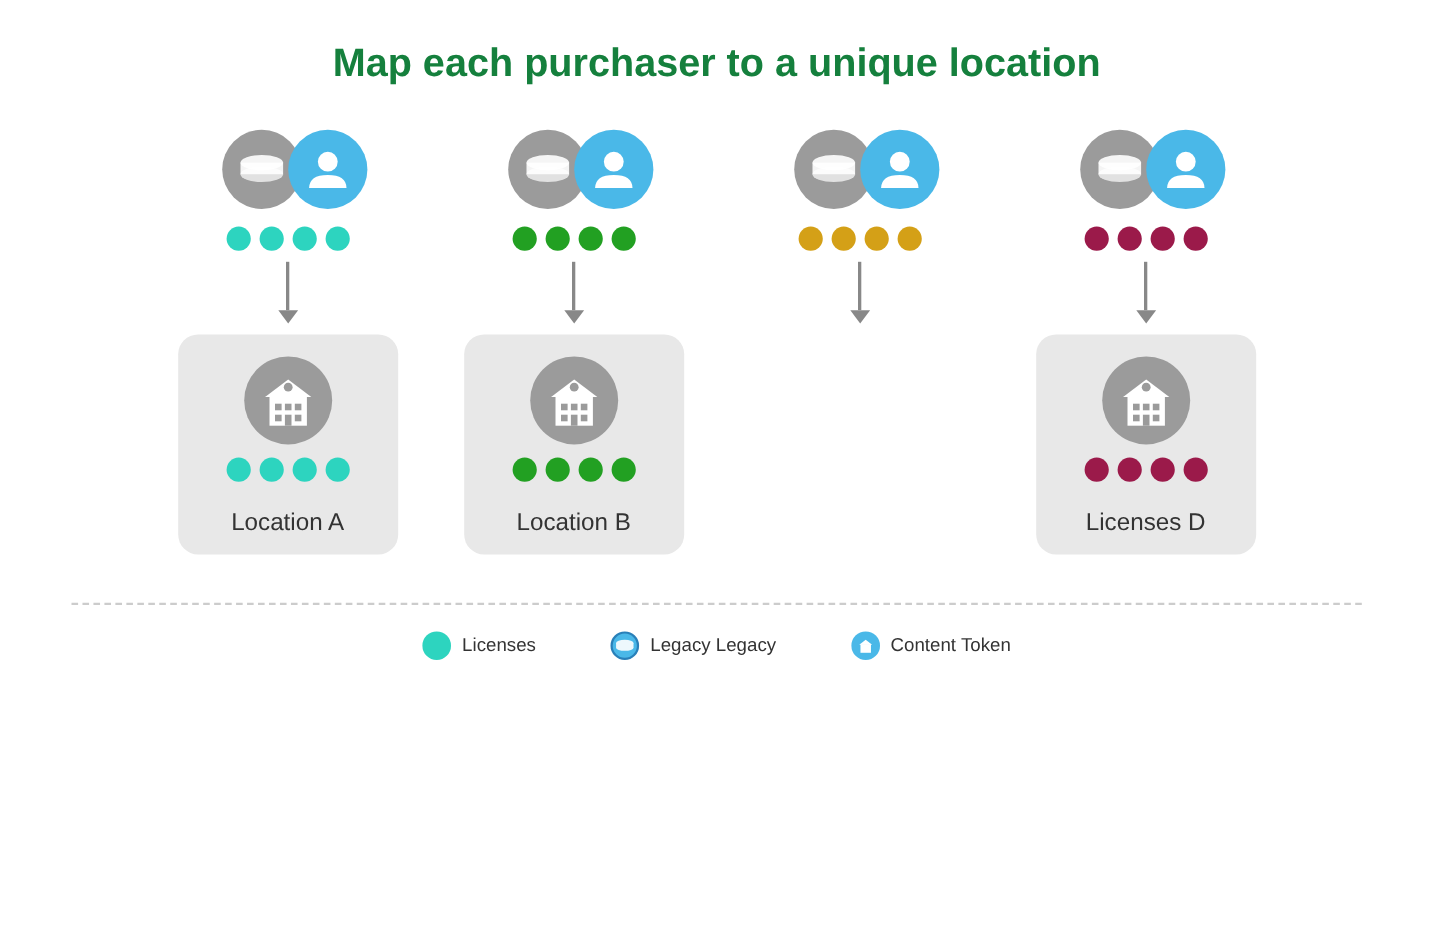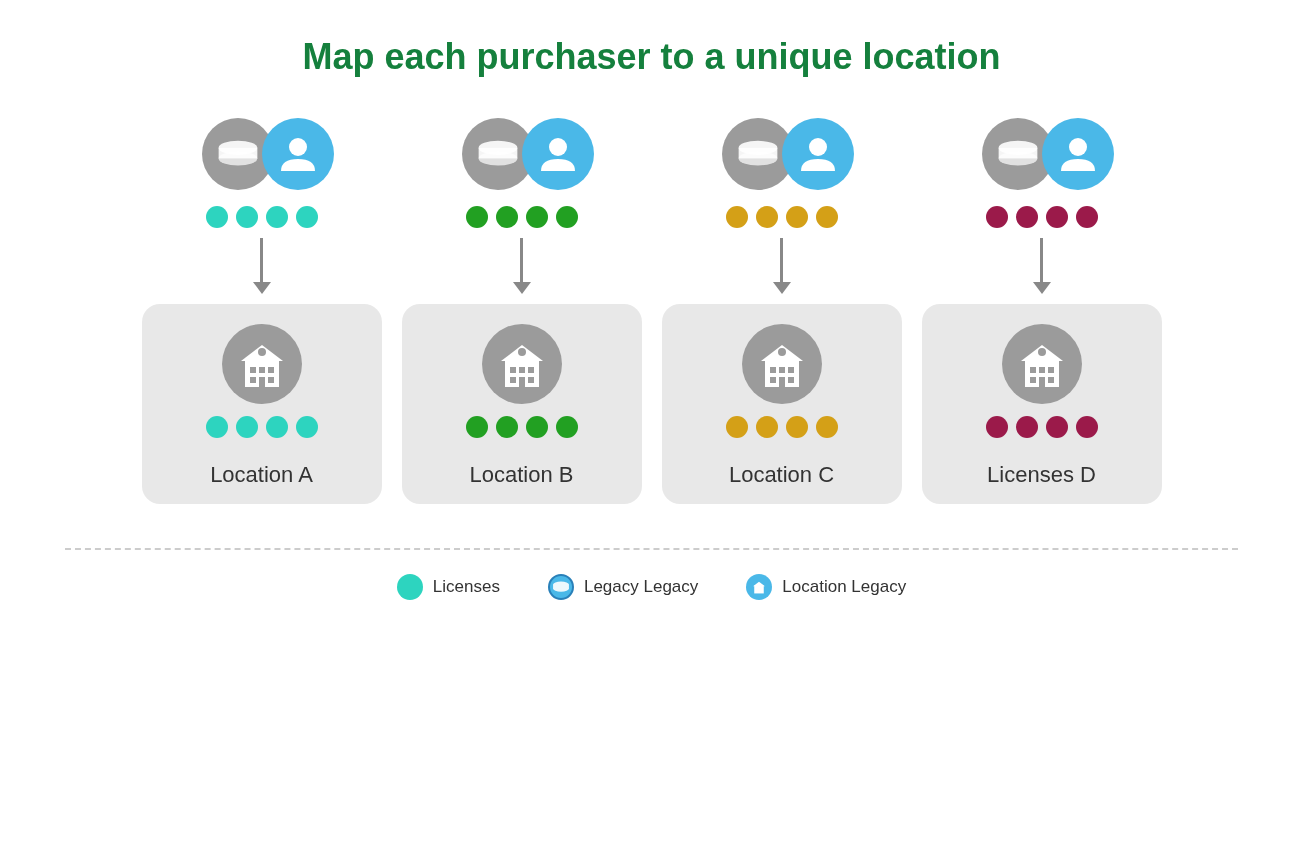--- a/index.html
+++ b/index.html
@@ -103,21 +103,21 @@
       width: 0;
       height: 0;
       border-left: 9px solid transparent;
       border-right: 9px solid transparent;
       border-top: 12px solid #888;
     }
 
     .location-box {
       background: #e8e8e8;
       border-radius: 18px;
-      width: 240px;
+      width: 200px;
       padding: 20px 16px 16px;
       display: flex;
       flex-direction: column;
       align-items: center;
       gap: 12px;
     }
 
     .building-icon {
       width: 80px;
       height: 80px;
@@ -138,21 +138,21 @@
     .divider-dashed {
       width: 90%;
       border: none;
       border-top: 2px dashed #ccc;
       margin: 32px auto 24px;
     }
 
     .legend-row {
       display: flex;
       justify-content: center;
-      gap: 48px;
+      gap: 68px;
       align-items: center;
     }
 
     .legend-item {
       display: flex;
       align-items: center;
       gap: 10px;
       font-size: 17px;
       color: #333;
     }
@@ -328,85 +328,63 @@
       <div class="dots-row">
         <div class="dot dot-amber"></div>
         <div class="dot dot-amber"></div>
         <div class="dot dot-amber"></div>
         <div class="dot dot-amber"></div>
       </div>
       <div class="arrow-down">
         <div class="arrow-shaft"></div>
         <div class="arrow-head"></div>
       </div>
+    </div>
+
+    <div class="purchaser-col">
+      <div class="icons-group">
+        <div class="circle-icon">
+          <svg class="coin-svg" viewBox="0 0 50 30" xmlns="http://www.w3.org/2000/svg">
+            <ellipse cx="25" cy="8" rx="22" ry="8" fill="white" opacity="0.9"></ellipse>
+            <rect x="3" y="8" width="44" height="12" fill="white" opacity="0.9"></rect>
+            <ellipse cx="25" cy="20" rx="22" ry="8" fill="white" opacity="0.7"></ellipse>
+          </svg>
+        </div>
+        <div class="circle-icon user-icon">
+          <svg class="person-svg" viewBox="0 0 42 42" xmlns="http://www.w3.org/2000/svg">
+            <circle cx="21" cy="14" r="9" fill="white"></circle>
+            <path d="M4 38 Q4 26 21 26 Q38 26 38 38" fill="white"></path>
+          </svg>
+        </div>
+      </div>
+      <div class="dots-row">
+        <div class="dot dot-crimson"></div>
+        <div class="dot dot-crimson"></div>
+        <div class="dot dot-crimson"></div>
+        <div class="dot dot-crimson"></div>
+      </div>
+      <div class="arrow-down">
+        <div class="arrow-shaft"></div>
+        <div class="arrow-head"></div>
+      </div>
       <div class="location-box">
         <div class="building-icon">
           <svg class="building-svg" viewBox="0 0 50 50" xmlns="http://www.w3.org/2000/svg">
             <rect x="8" y="20" width="34" height="28" fill="white"></rect>
             <polygon points="4,22 25,6 46,22" fill="white"></polygon>
             <circle cx="25" cy="13" r="4" fill="#9b9b9b"></circle>
             <rect x="13" y="28" width="6" height="6" fill="#9b9b9b"></rect>
             <rect x="22" y="28" width="6" height="6" fill="#9b9b9b"></rect>
             <rect x="31" y="28" width="6" height="6" fill="#9b9b9b"></rect>
             <rect x="13" y="38" width="6" height="6" fill="#9b9b9b"></rect>
             <rect x="22" y="38" width="6" height="10" fill="#9b9b9b"></rect>
             <rect x="31" y="38" width="6" height="6" fill="#9b9b9b"></rect>
           </svg>
         </div>
         <div class="dots-row">
-          <div class="dot dot-amber"></div>
-          <div class="dot dot-amber"></div>
-          <div class="dot dot-amber"></div>
-          <div class="dot dot-amber"></div>
-        </div>
-        <div class="location-label">Location C</div>
-      </div>
-    </div>
-
-    <div class="purchaser-col">
-      <div class="icons-group">
-        <div class="circle-icon">
-          <svg class="coin-svg" viewBox="0 0 50 30" xmlns="http://www.w3.org/2000/svg">
-            <ellipse cx="25" cy="8" rx="22" ry="8" fill="white" opacity="0.9"></ellipse>
-            <rect x="3" y="8" width="44" height="12" fill="white" opacity="0.9"></rect>
-            <ellipse cx="25" cy="20" rx="22" ry="8" fill="white" opacity="0.7"></ellipse>
-          </svg>
-        </div>
-        <div class="circle-icon user-icon">
-          <svg class="person-svg" viewBox="0 0 42 42" xmlns="http://www.w3.org/2000/svg">
-            <circle cx="21" cy="14" r="9" fill="white"></circle>
-            <path d="M4 38 Q4 26 21 26 Q38 26 38 38" fill="white"></path>
-          </svg>
-        </div>
-      </div>
-      <div class="dots-row">
-        <div class="dot dot-crimson"></div>
-        <div class="dot dot-crimson"></div>
-        <div class="dot dot-crimson"></div>
-        <div class="dot dot-crimson"></div>
-      </div>
-      <div class="arrow-down">
-        <div class="arrow-shaft"></div>
-        <div class="arrow-head"></div>
-      </div>
-      <div class="location-box">
-        <div class="building-icon">
-          <svg class="building-svg" viewBox="0 0 50 50" xmlns="http://www.w3.org/2000/svg">
-            <rect x="8" y="20" width="34" height="28" fill="white"></rect>
-            <polygon points="4,22 25,6 46,22" fill="white"></polygon>
-            <circle cx="25" cy="13" r="4" fill="#9b9b9b"></circle>
-            <rect x="13" y="28" width="6" height="6" fill="#9b9b9b"></rect>
-            <rect x="22" y="28" width="6" height="6" fill="#9b9b9b"></rect>
-            <rect x="31" y="28" width="6" height="6" fill="#9b9b9b"></rect>
-            <rect x="13" y="38" width="6" height="6" fill="#9b9b9b"></rect>
-            <rect x="22" y="38" width="6" height="10" fill="#9b9b9b"></rect>
-            <rect x="31" y="38" width="6" height="6" fill="#9b9b9b"></rect>
-          </svg>
-        </div>
-        <div class="dots-row">
           <div class="dot dot-crimson"></div>
           <div class="dot dot-crimson"></div>
           <div class="dot dot-crimson"></div>
           <div class="dot dot-crimson"></div>
         </div>
         <div class="location-label">Licenses D</div>
       </div>
     </div>
 
   </div>
@@ -432,17 +410,17 @@
       <span>Legacy Legacy</span>
     </div>
 
     <div class="legend-item">
       <div class="legend-circle token-location" style="display:flex;align-items:center;justify-content:center;">
         <svg width="14" height="14" viewBox="0 0 50 50" xmlns="http://www.w3.org/2000/svg" fill="white">
           <rect x="8" y="20" width="34" height="28"></rect>
           <polygon points="4,22 25,6 46,22"></polygon>
         </svg>
       </div>
-      <span>Location Legacy</span>
+      <span>Content Token</span>
     </div>
 
   </div>
 </div>
 
 </body></html>

